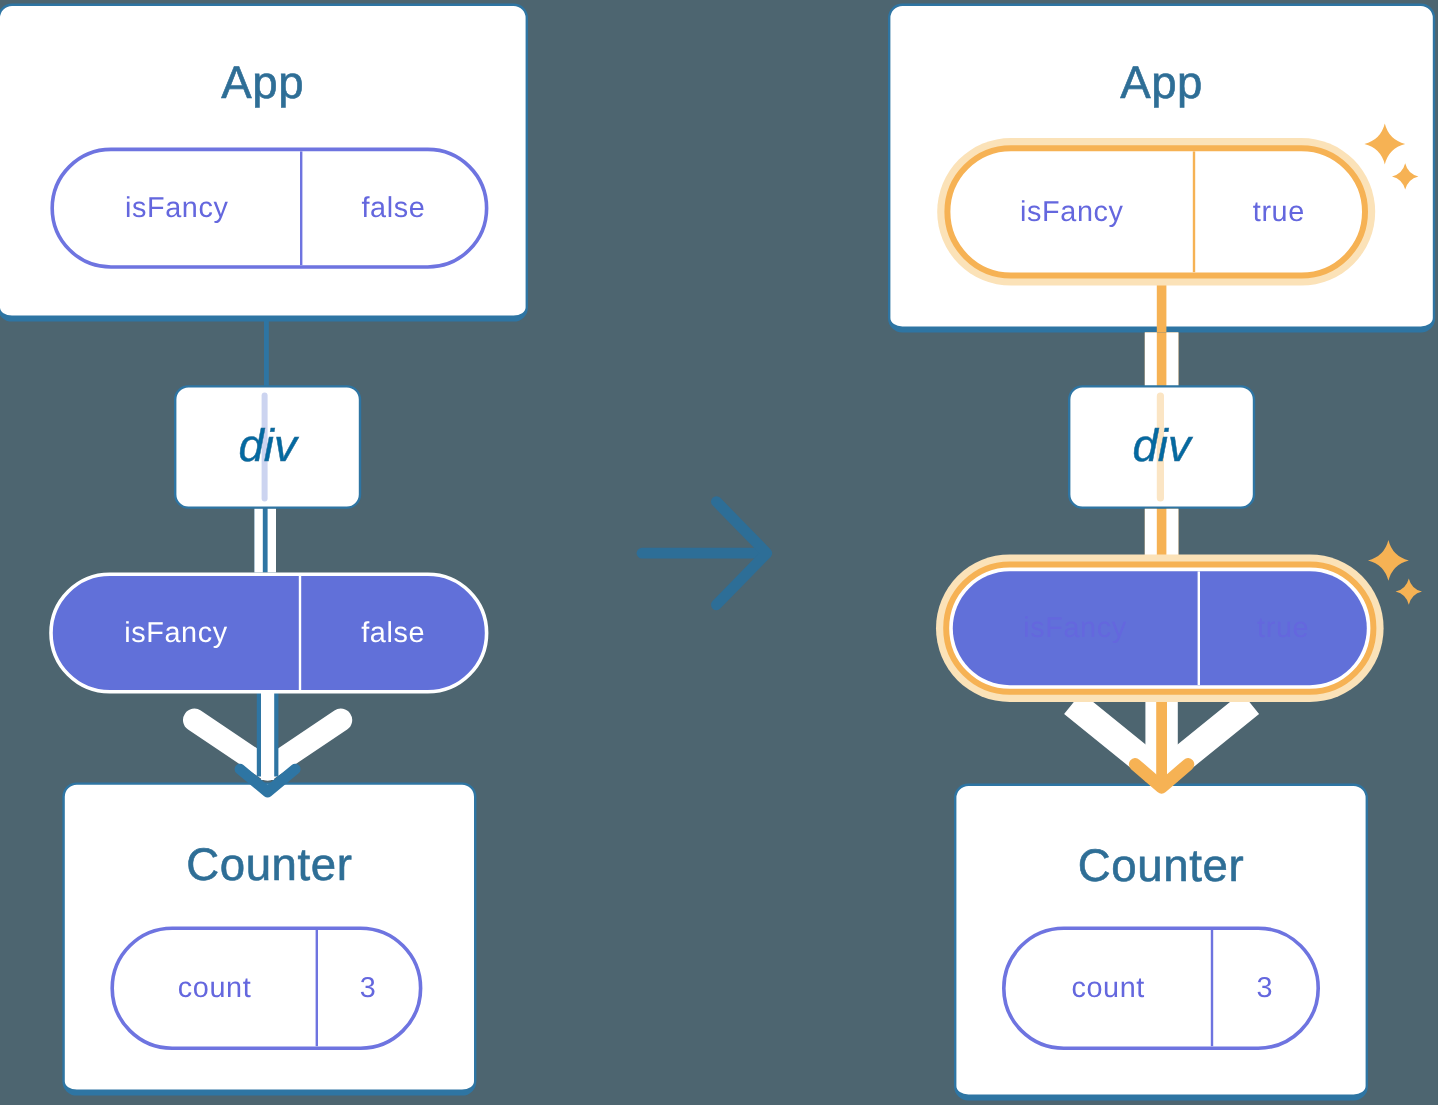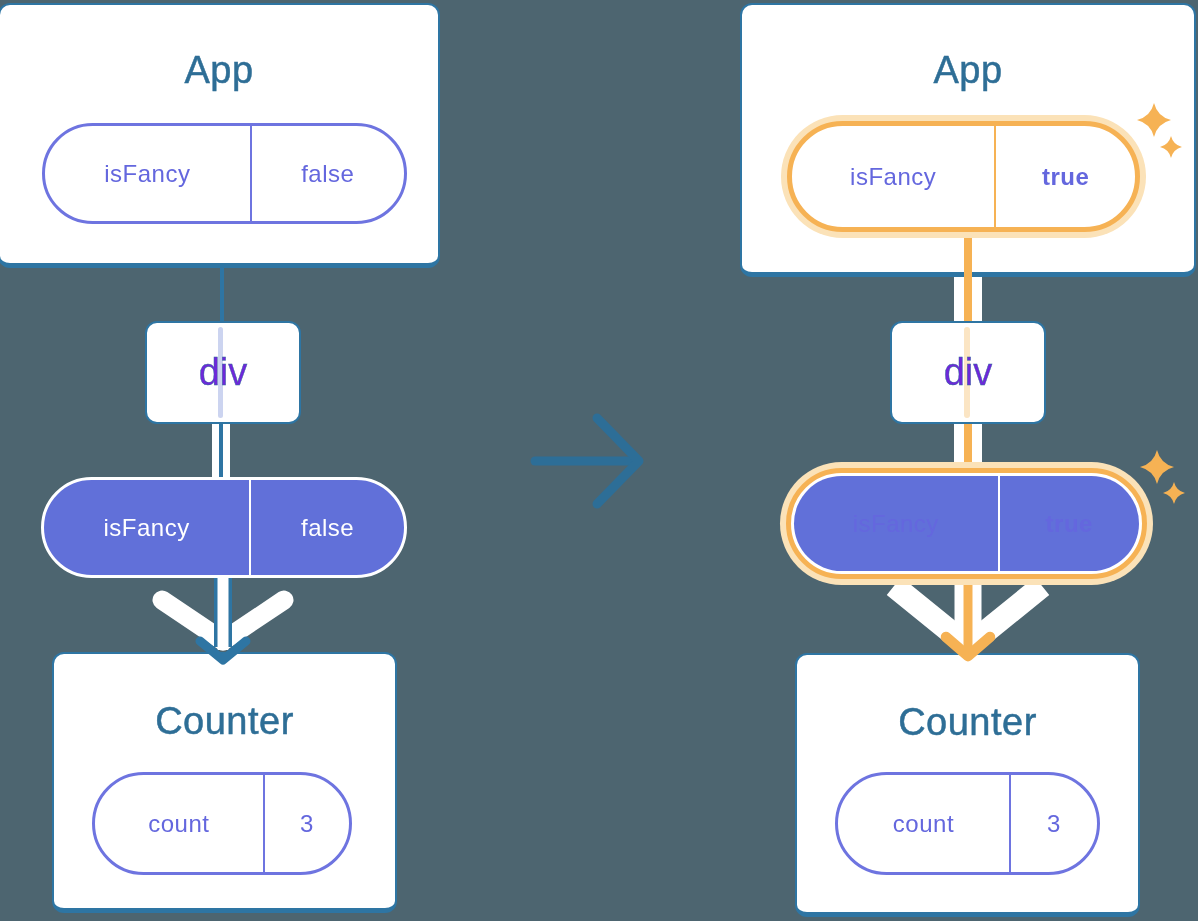--- a/index.html
+++ b/index.html
@@ -13,35 +13,35 @@
   .seg{display:flex;align-items:center;justify-content:center;font-size:24px;letter-spacing:.5px;}
   .pill.outline{border:3px solid #6e74e0;background:#ffffff;color:#6467de;}
   .pill.outline .seg1{width:57%;border-right:2.5px solid #6e74e0;}
   .pill.outline .seg2{flex:1;}
   .pill.counter .seg1{width:66%;}
   .pill.purple{border:3px solid #ffffff;background:#6170d9;color:#ffffff;}
   .pill.purple .seg1{width:57%;border-right:2.5px solid #ffffff;}
   .pill.purple .seg2{flex:1;}
   .divbox{position:absolute;background:#ffffff;border:2.5px solid #2e75a3;border-radius:12px;
           box-sizing:border-box;display:flex;align-items:center;justify-content:center;}
-  .divlabel{position:relative;color:#6d28d9;font-size:38px;-webkit-text-stroke:.4px #2e6e96;}
+  .divlabel{position:relative;color:#0369a1;font-size:38px;font-style:italic;-webkit-text-stroke:.4px #2e6e96;}
   .trace{position:absolute;top:4px;bottom:4px;border-radius:3px;}
   .line{position:absolute;}
   .channel{position:absolute;box-sizing:content-box;}
   .halo{position:absolute;background:#fbe2b8;border-radius:70px;box-sizing:border-box;padding:6px;}
   .ring{width:100%;height:100%;box-sizing:border-box;border:5px solid #f6b254;border-radius:62px;
         background:#ffffff;display:flex;overflow:hidden;}
   .ring .seg1{width:59%;border-right:2.5px solid #f6b254;color:#6467de;}
   .ring .seg2{flex:1;color:#6467de;}
   .ring.pad{padding:3px;display:block;}
   .innerpurple{width:100%;height:100%;box-sizing:border-box;background:#6170d9;border-radius:50px;
         display:flex;overflow:hidden;color:#ffffff;}
   .innerpurple .seg1{width:59%;border-right:2.5px solid #ffffff;}
   .innerpurple .seg2{flex:1;}
-  .bold{font-weight:bold;}
+  .bold{font-weight:normal;}
   svg{position:absolute;overflow:visible;}
 </style>
 </head>
 <body>
 
 <div class="stage">
 
   <div class="card" style="left:-2px;top:3px;width:442px;height:265px;"></div>
   <div class="title" style="left:-2px;top:49px;width:442px;">App</div>
 

